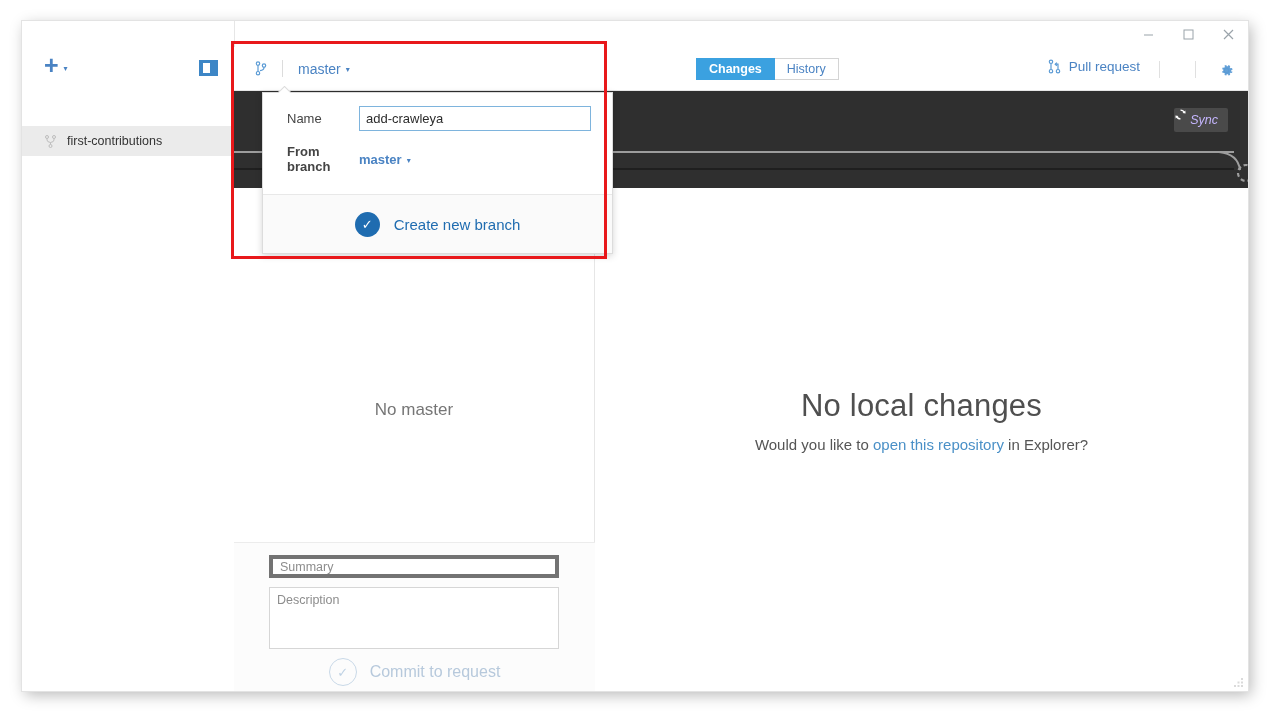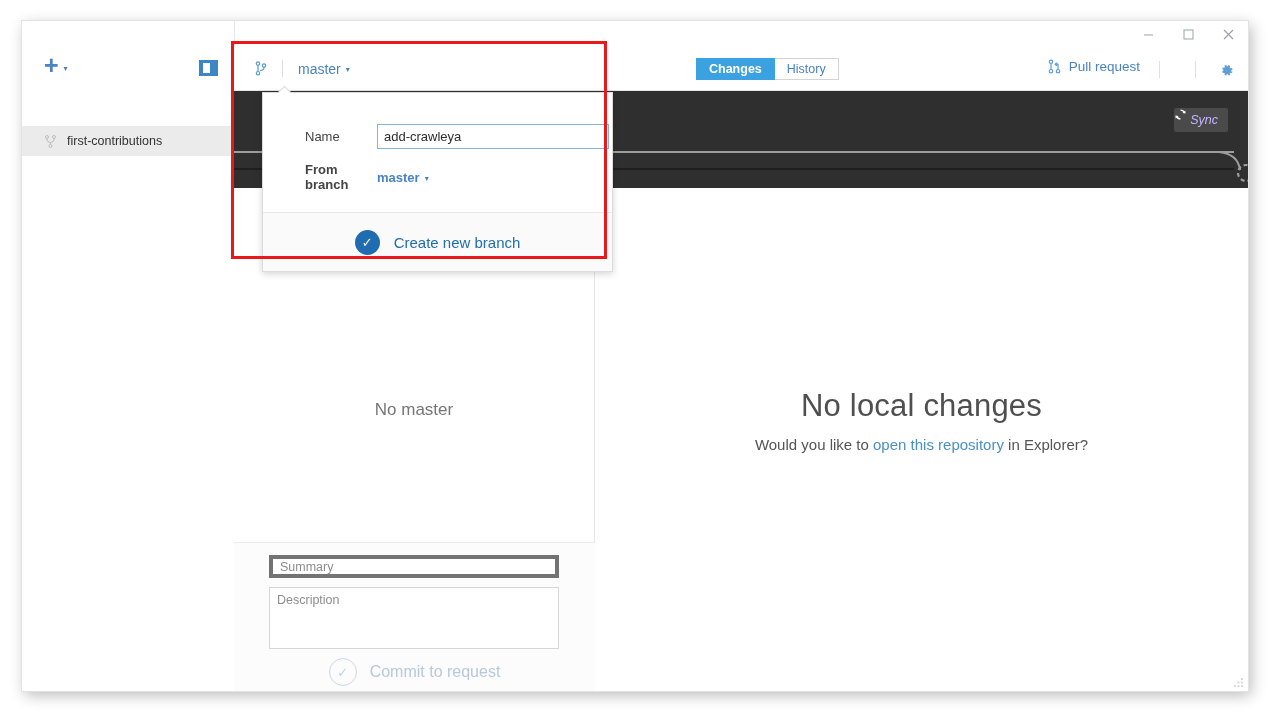--- a/index.html
+++ b/index.html
@@ -166,21 +166,21 @@
     z-index:40;
   }
   #pop-arrow{
     position:absolute;left:15px;top:-7px;width:13px;height:7px;overflow:hidden;
   }
   #pop-arrow i{
     display:block;width:10px;height:10px;background:#fff;
     border-left:1px solid #dcdcdc;border-top:1px solid #dcdcdc;
     transform:rotate(45deg);margin:2px 0 0 1px;
   }
-  #pop-body{padding:31px 0 20px 0;position:relative;margin-left:18px;}
+  #pop-body{padding:13px 0 20px 0;position:relative;}
   .pop-row{display:flex;align-items:center;margin:0 0 0 24px;}
   .pop-row + .pop-row{margin-top:13px;font-weight:bold;}
   .pop-label{width:72px;font-size:13px;color:#444;}
   #name-input{
     width:232px;height:25px;box-sizing:border-box;border:1px solid #7eb4dd;
     background:#fff;padding:0 6px;font-family:"Liberation Sans",sans-serif;
     font-size:13px;color:#2c2c2c;outline:none;
   }
   #from-branch{font-size:13px;color:#4a83c3;cursor:pointer;}
   #from-branch .bcaret{font-size:8px;margin-left:5px;position:relative;top:-1px;}

